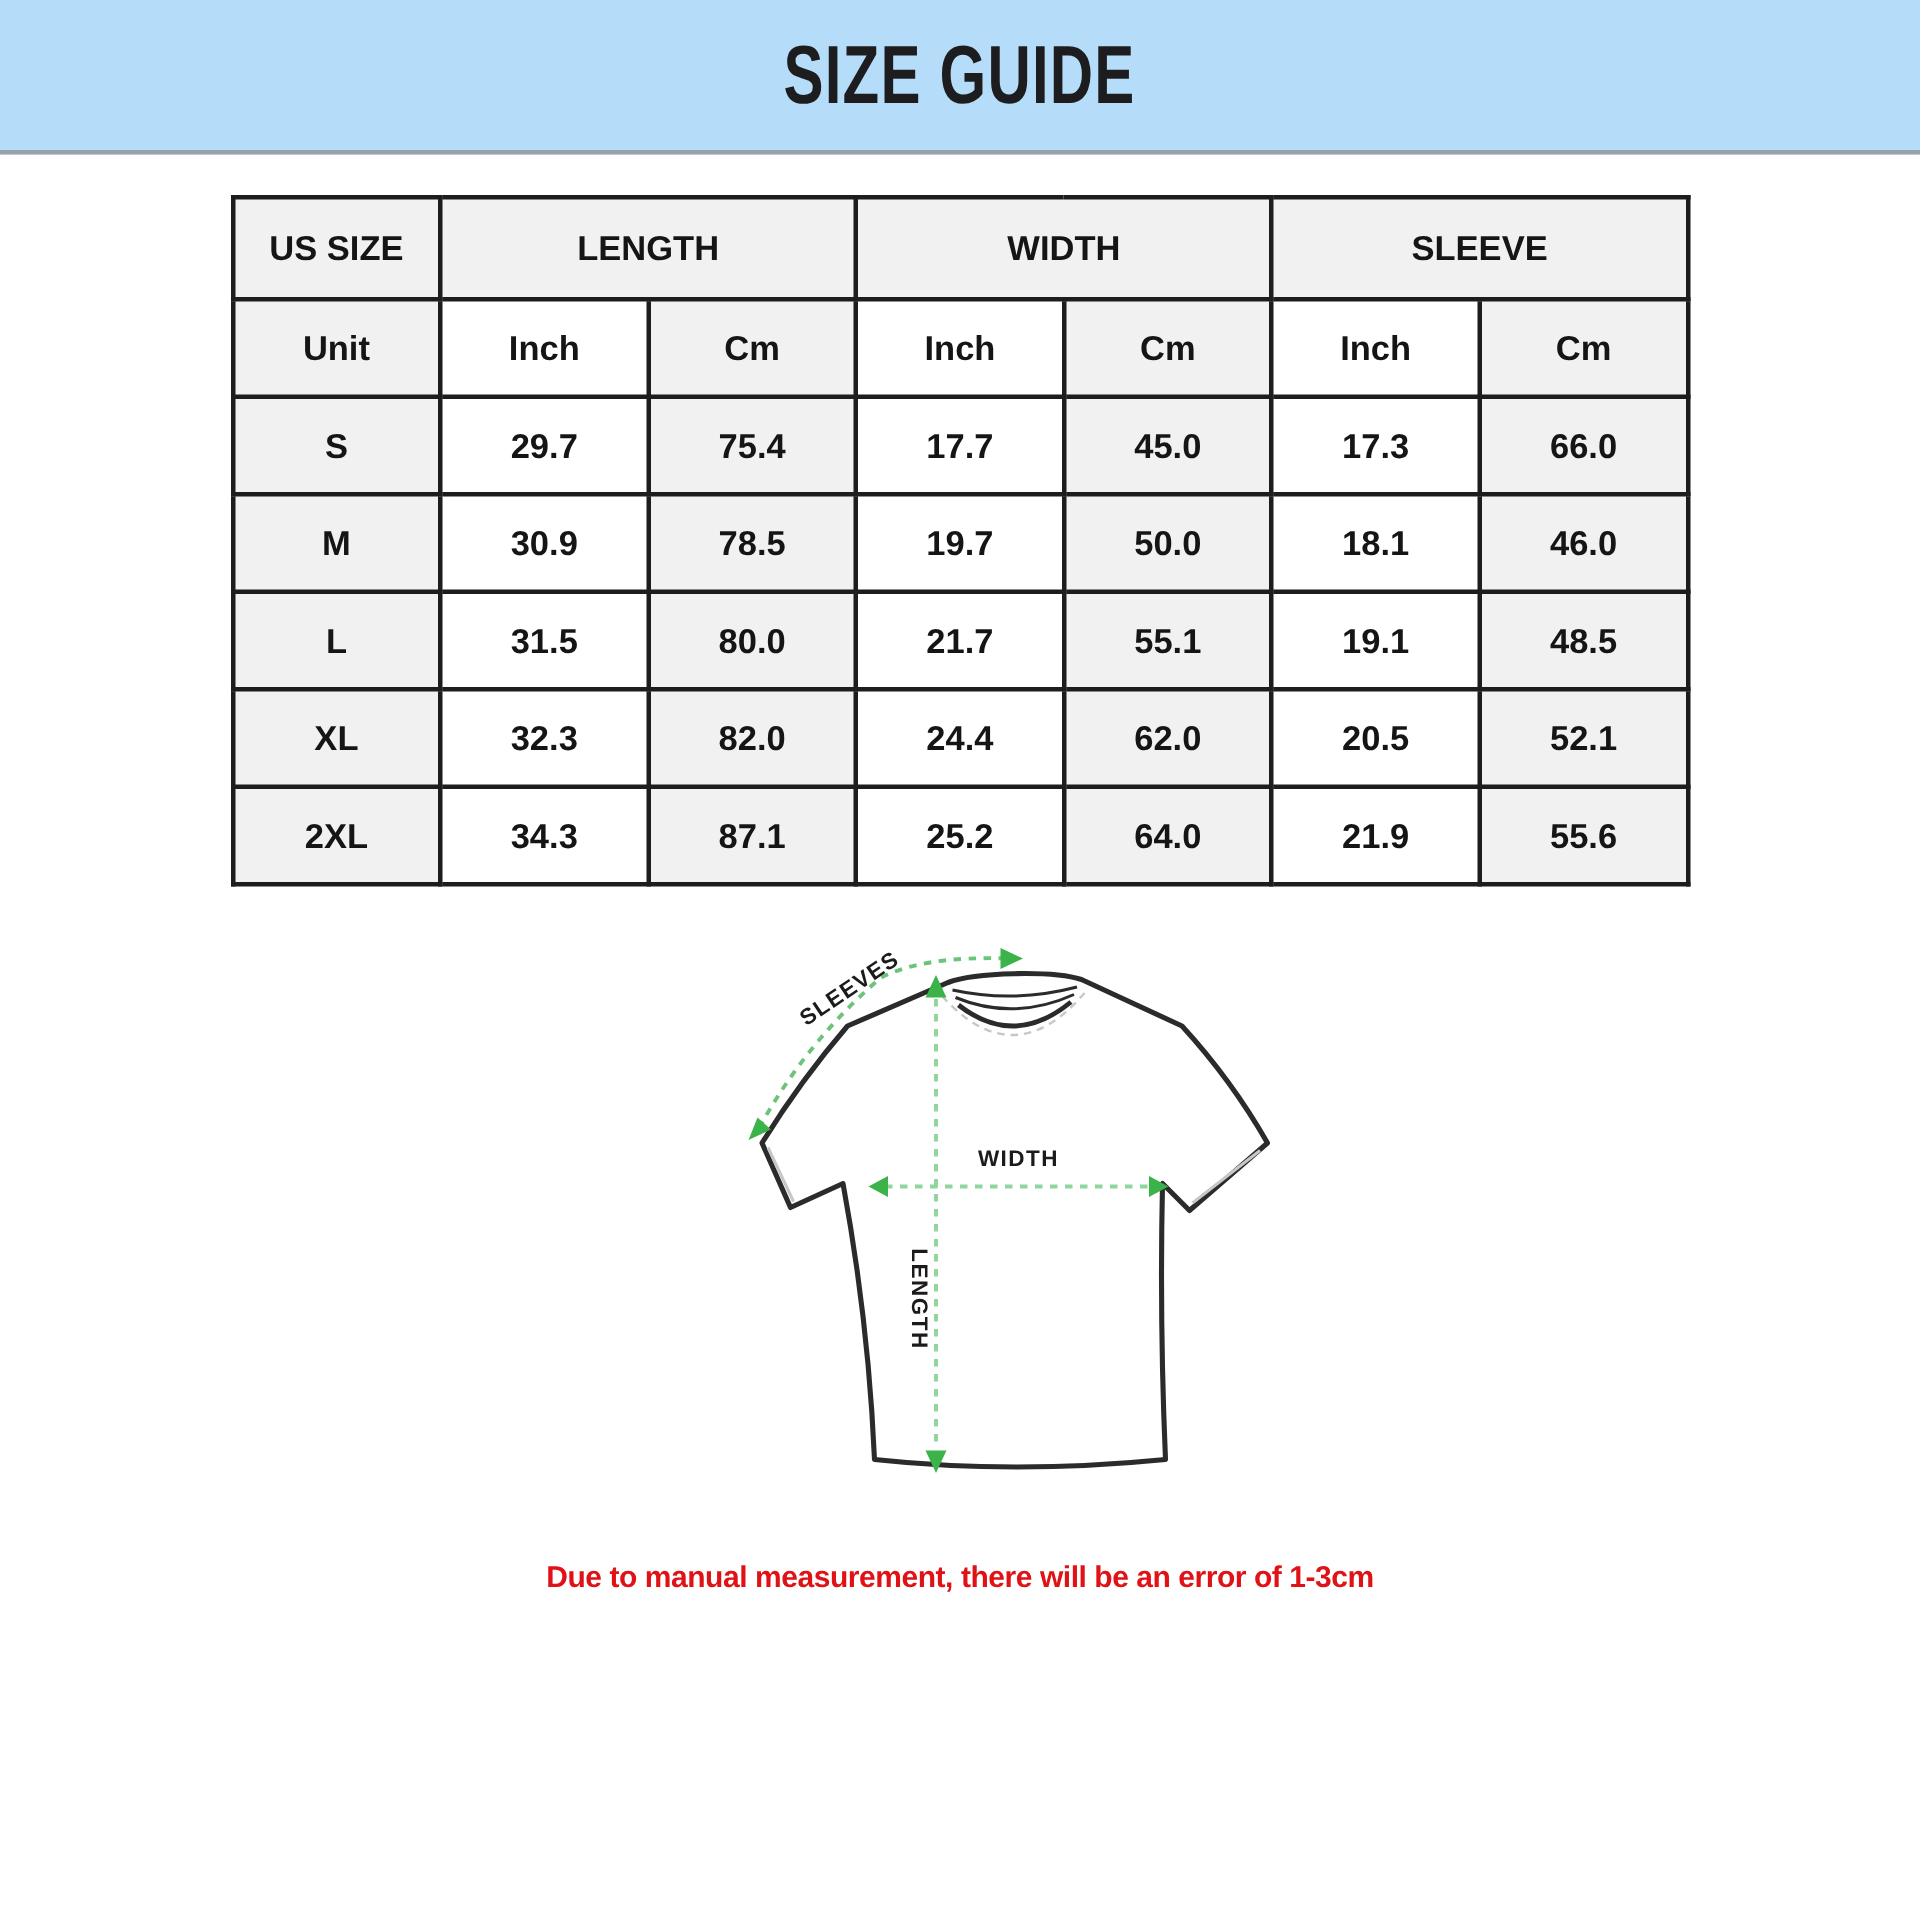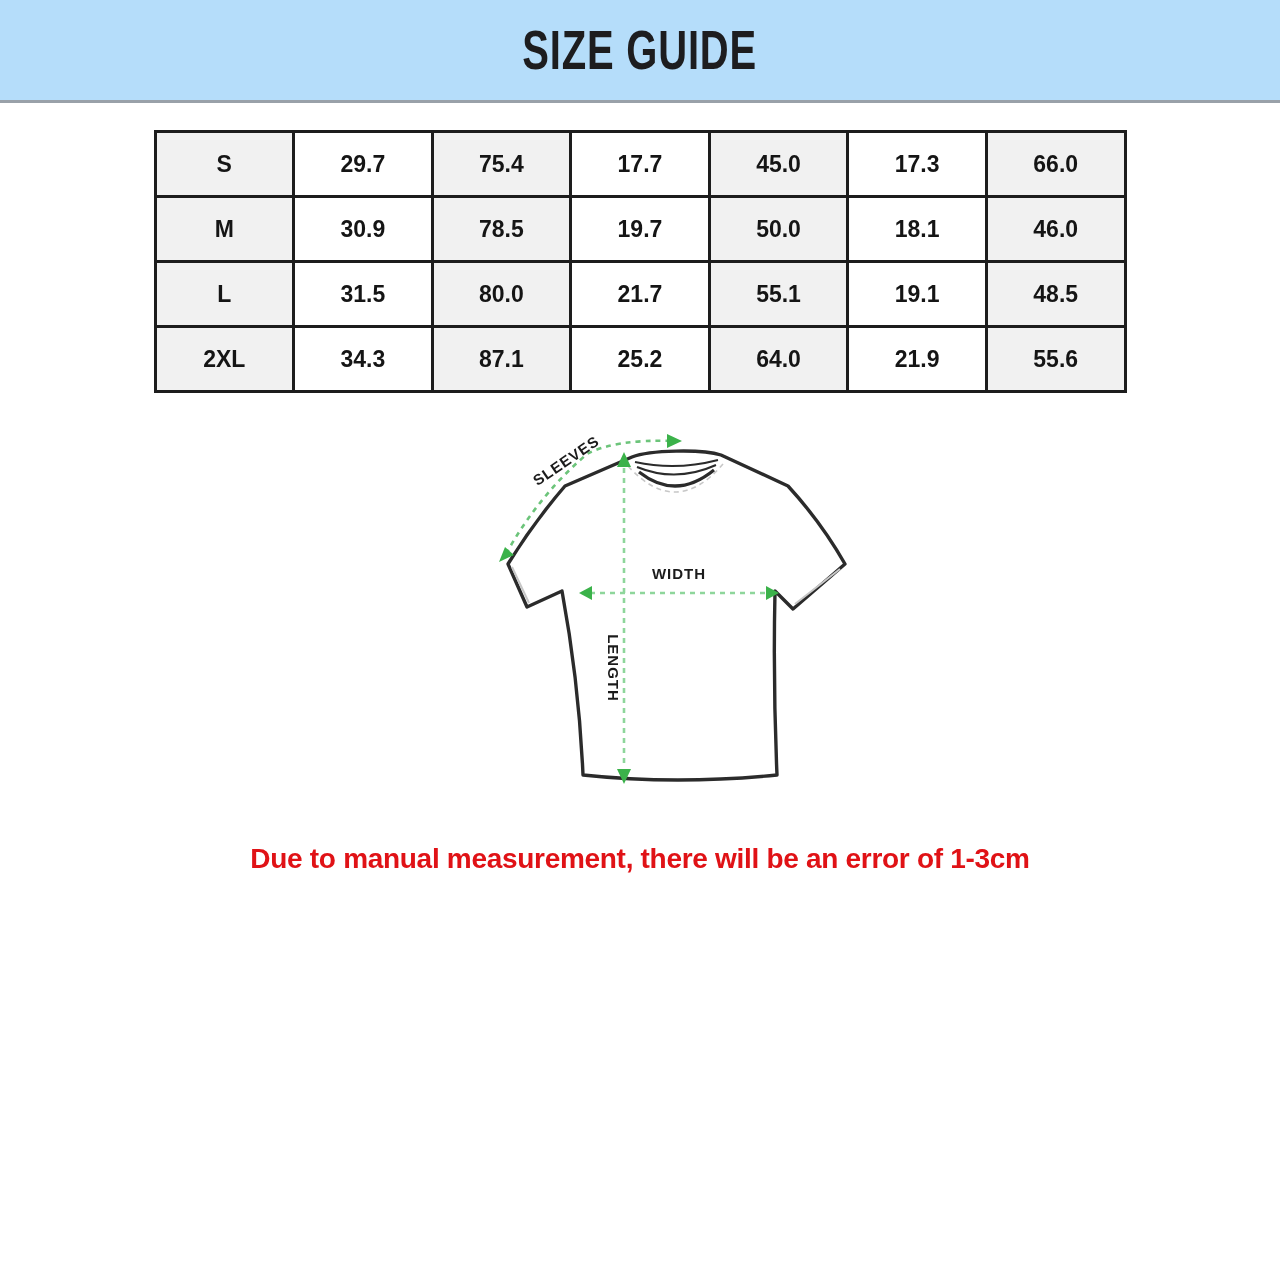--- a/index.html
+++ b/index.html
@@ -56,21 +56,21 @@
     margin-top: 28px;
   }
   .diagram svg {
     position: absolute;
     left: 490px;
     top: 0;
   }
   .note {
     margin-top: 20px;
     text-align: center;
-    font-size: 28px;
+    font-size: 20px;
     font-weight: bold;
     color: #e01216;
     letter-spacing: -0.3px;
   }
   .svg-label {
     font-family: "Liberation Sans", "DejaVu Sans", sans-serif;
     font-size: 15px;
     font-weight: bold;
     fill: #1b1b1b;
     letter-spacing: 1px;
@@ -78,20 +78,35 @@
 </style>
 </head>
 <body>
 
 <div class="banner">
   <div class="banner-title">SIZE GUIDE</div>
 </div>
 
 <table class="size-table">
   <tbody>
+    <tr class="group-row">
+      <th>US SIZE</th>
+      <th colspan="2">LENGTH</th>
+      <th colspan="2">WIDTH</th>
+      <th colspan="2">SLEEVE</th>
+    </tr>
+    <tr>
+      <td>Unit</td>
+      <td>Inch</td>
+      <td>Cm</td>
+      <td>Inch</td>
+      <td>Cm</td>
+      <td>Inch</td>
+      <td>Cm</td>
+    </tr>
   <tr>
         <td>S</td>
         <td>29.7</td>
         <td>75.4</td>
         <td>17.7</td>
         <td>45.0</td>
         <td>17.3</td>
         <td>66.0</td>
       </tr>
       <tr>
@@ -104,20 +119,29 @@
         <td>46.0</td>
       </tr>
       <tr>
         <td>L</td>
         <td>31.5</td>
         <td>80.0</td>
         <td>21.7</td>
         <td>55.1</td>
         <td>19.1</td>
         <td>48.5</td>
+      </tr>
+      <tr>
+        <td>XL</td>
+        <td>32.3</td>
+        <td>82.0</td>
+        <td>24.4</td>
+        <td>62.0</td>
+        <td>20.5</td>
+        <td>52.1</td>
       </tr>
       <tr>
         <td>2XL</td>
         <td>34.3</td>
         <td>87.1</td>
         <td>25.2</td>
         <td>64.0</td>
         <td>21.9</td>
         <td>55.6</td>
       </tr>

